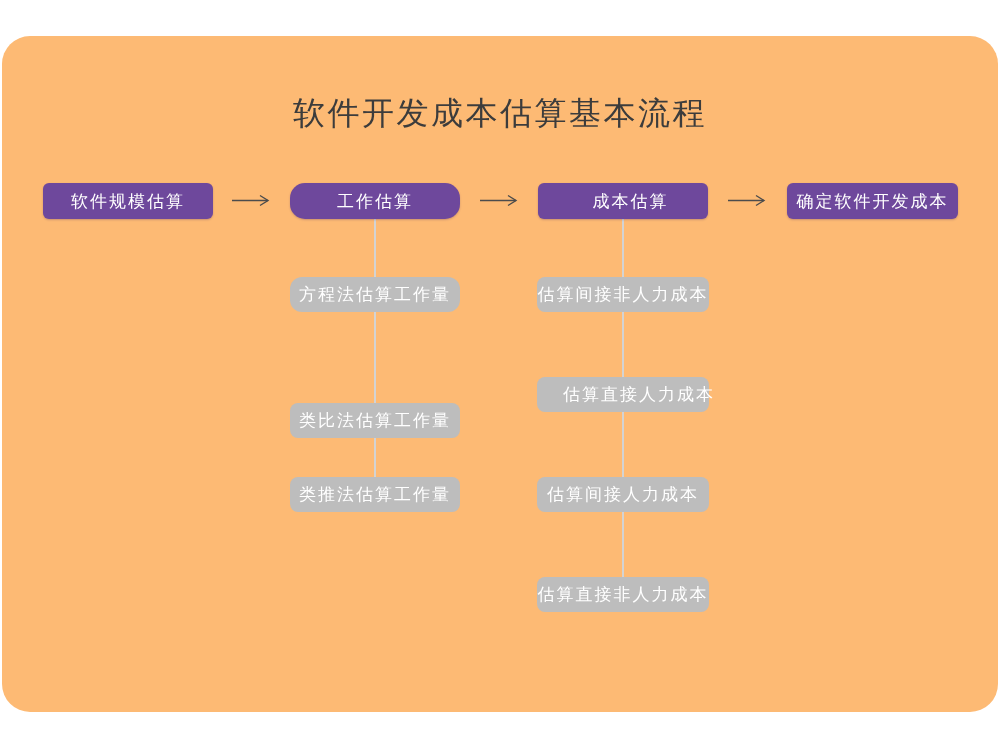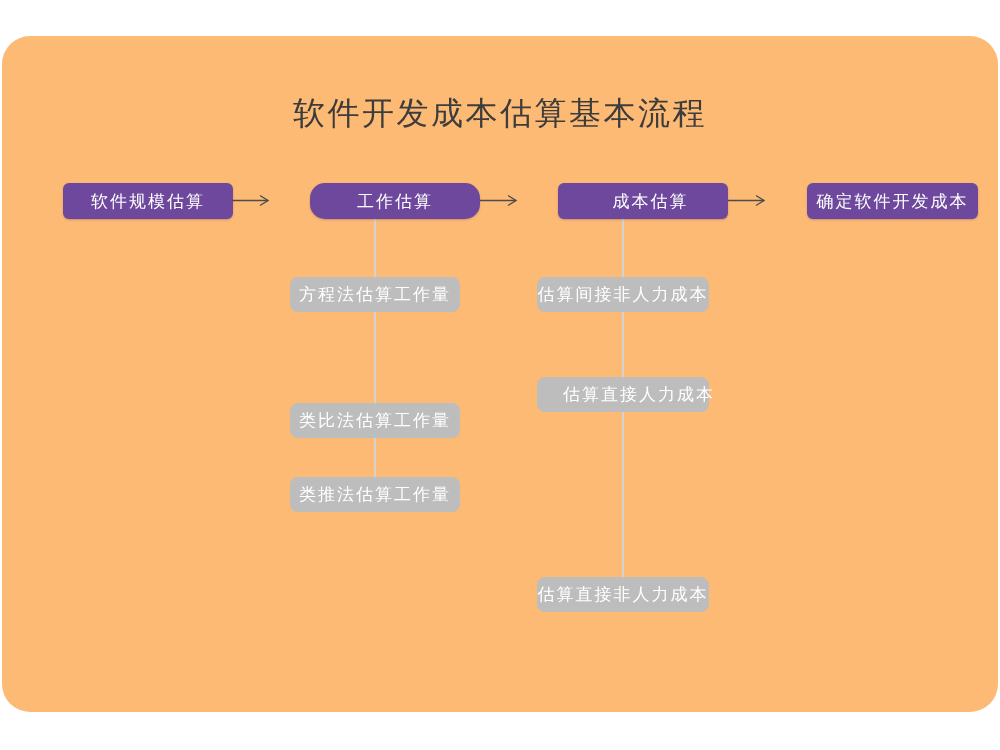--- a/index.html
+++ b/index.html
@@ -48,21 +48,20 @@
     color: #ffffff;
     white-space: nowrap;
     z-index: 2;
   }
   .node.main {
     top: 147px;
     width: 170px;
     background: #6e489c;
     border-radius: 6px;
     box-shadow: 0 1px 2px rgba(60, 30, 100, 0.25);
-    margin-left: 20px;
   }
   .node.sub {
     width: 170px;
     height: 35px;
     background: #bdbdbd;
     border-radius: 8px;
   }
   .connector {
     position: absolute;
     width: 2px;
@@ -97,22 +96,23 @@
     </svg>
     <svg class="arrow" style="left:477px;" width="40" height="13" viewBox="0 0 40 13">
       <line x1="1" y1="6.5" x2="37" y2="6.5" stroke="#4c4c4c" stroke-width="1.4"></line>
       <path d="M29 1.5 L37 6.5 L29 11.5" fill="none" stroke="#4c4c4c" stroke-width="1.4"></path>
     </svg>
     <svg class="arrow" style="left:725px;" width="40" height="13" viewBox="0 0 40 13">
       <line x1="1" y1="6.5" x2="37" y2="6.5" stroke="#4c4c4c" stroke-width="1.4"></line>
       <path d="M29 1.5 L37 6.5 L29 11.5" fill="none" stroke="#4c4c4c" stroke-width="1.4"></path>
     </svg>
 
-    <div class="node sub" style="left:288px; top:241px;">方程法估算工作量</div>
+    <div class="node sub" style="left:288px; top:241px;border-radius:12px;">方程法估算工作量</div>
     <div class="node sub" style="left:288px; top:341px;margin-top:26px;">类比法估算工作量</div>
     <div class="node sub" style="left:288px; top:441px;">类推法估算工作量</div>
 
     <div class="node sub" style="left:535px; top:241px; width:172px;">估算间接非人力成本</div>
     <div class="node sub" style="left:535px; top:341px; width:172px;padding-left:32px;">估算直接人力成本</div>
+    <div class="node sub" style="left:535px; top:441px; width:172px;">估算间接人力成本</div>
     <div class="node sub" style="left:535px; top:541px; width:172px;">估算直接非人力成本</div>
 
   </div>
 </div>
 
 </body></html>

